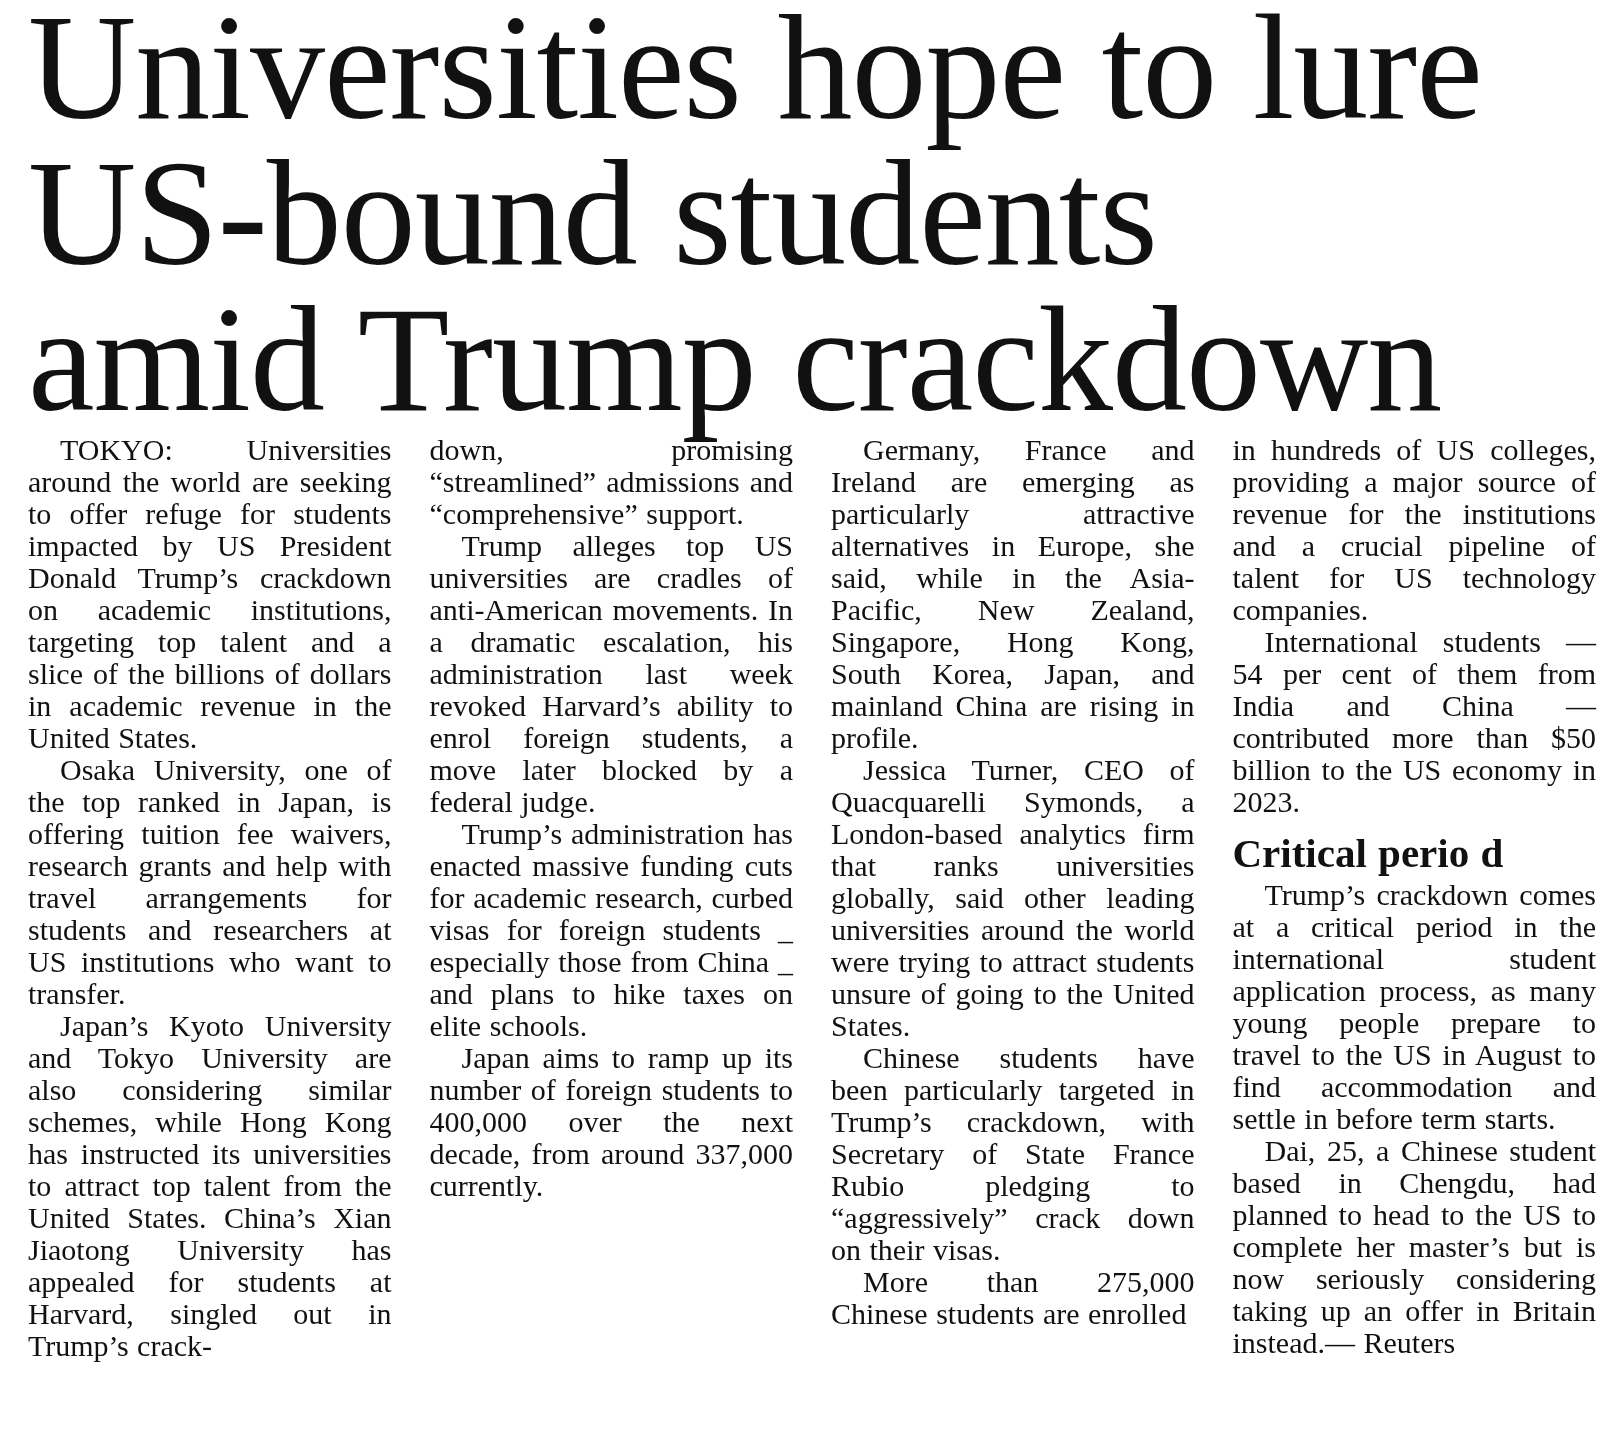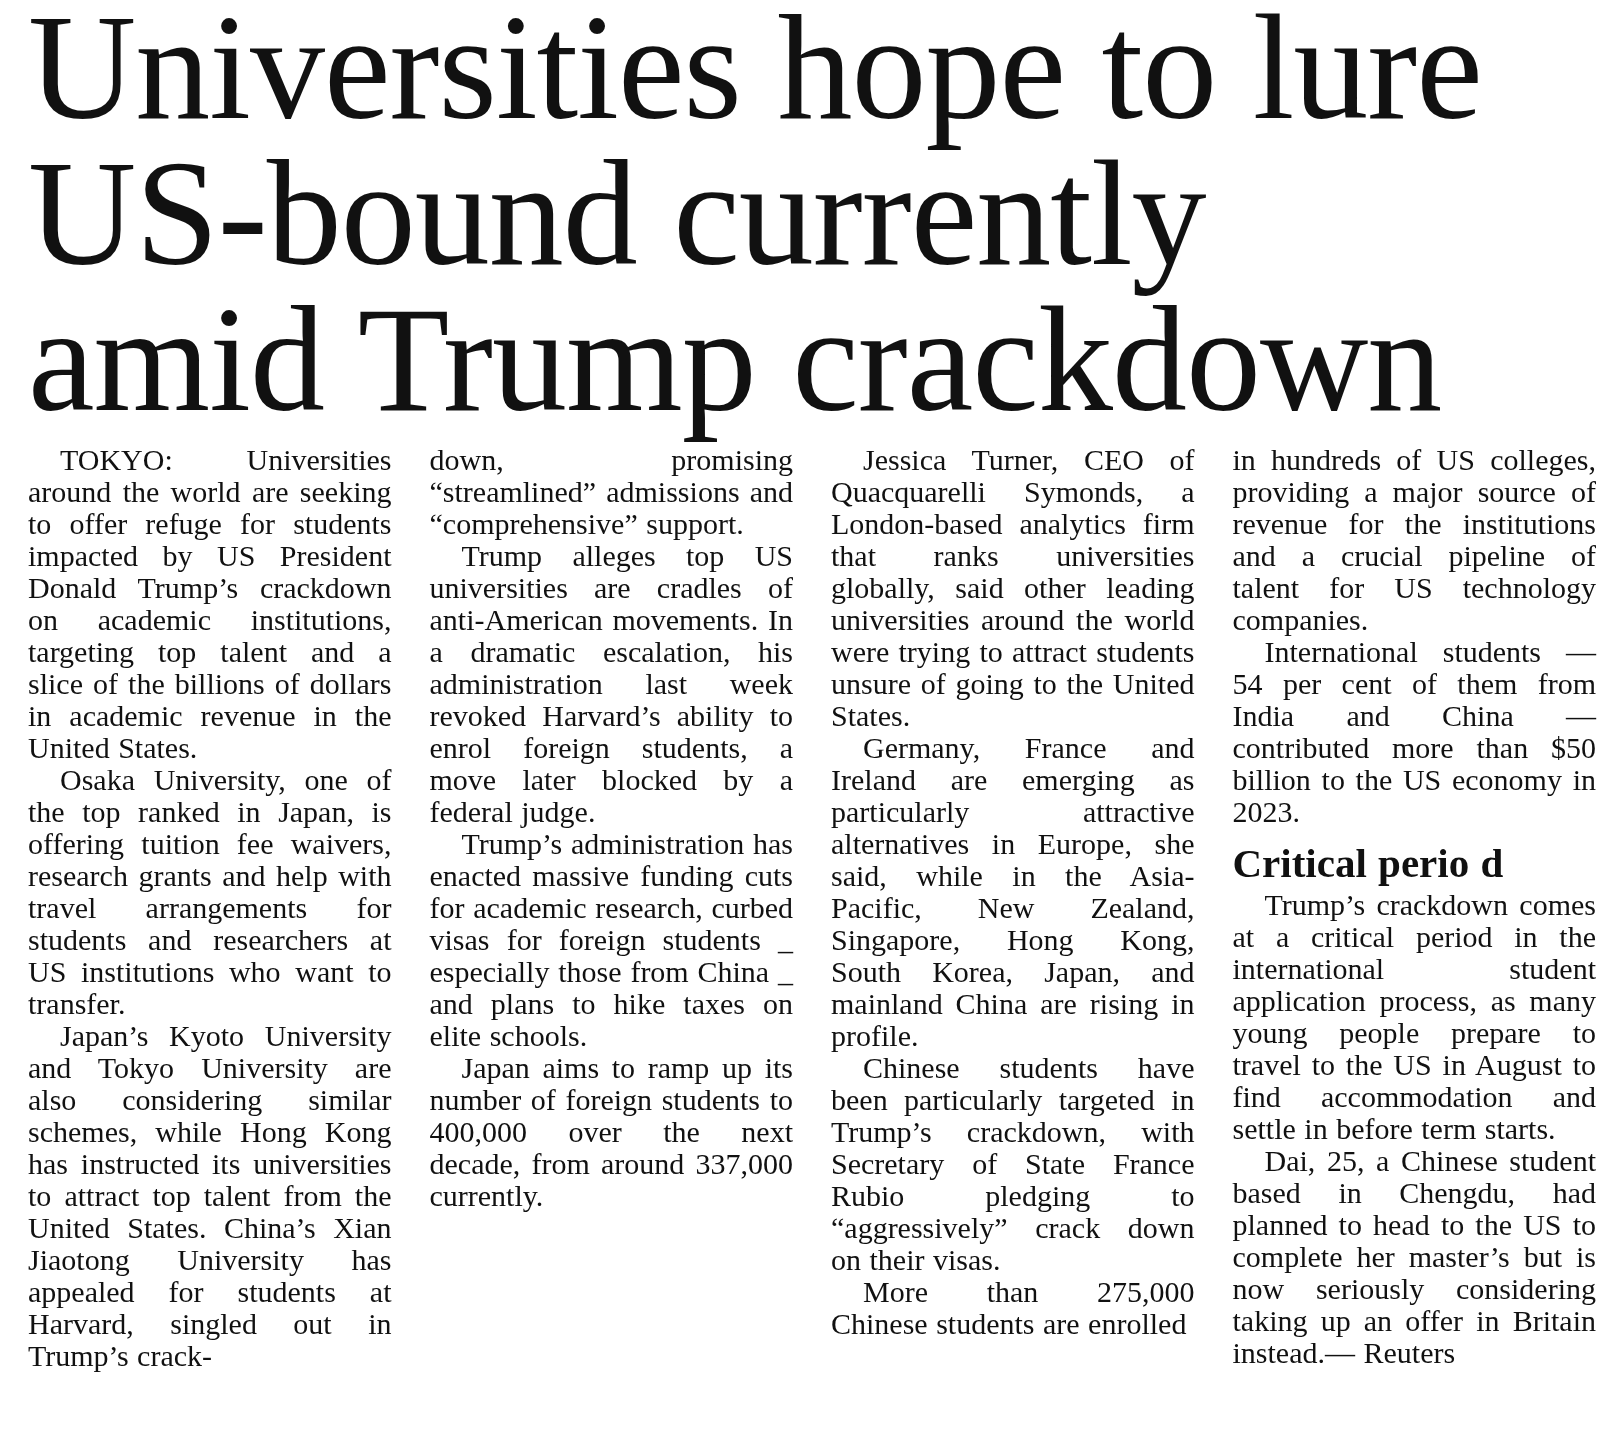--- a/index.html
+++ b/index.html
@@ -18,21 +18,21 @@
     letter-spacing: -1px;
     font-weight: normal;
     margin: 0;
     margin-top: -6px;
   }
   .hl-line { white-space: nowrap; }
 
   .body-cols {
     display: flex;
     gap: 38px;
-    margin-top: 12px;
+    margin-top: 2px;
   }
   .col {
     flex: 1 1 0;
     font-size: 30px;
     line-height: 32px;
     text-align: justify;
     word-spacing: 1px;
   }
   .col p { margin: 0; text-indent: 32px; }
   .col p.noindent { text-indent: 0; }
@@ -44,42 +44,42 @@
     margin: 18px 0 9px 0;
   }
 </style>
 </head>
 <body>
 
 <div class="page">
 
   <h1 class="headline">
     <span class="hl-line">Universities hope to lure</span><br>
-    <span class="hl-line">US-bound currently</span><br>
+    <span class="hl-line">US-bound students</span><br>
     <span class="hl-line">amid Trump crackdown</span>
   </h1>
 
   <div class="body-cols">
 
     <div class="col">
       <p>TOKYO: Universities around the world are seeking to offer refuge for students impacted by US President Donald Trump’s crackdown on academic institutions, targeting top talent and a slice of the billions of dollars in academic revenue in the United States.</p>
       <p>Osaka University, one of the top ranked in Japan, is offering tuition fee waivers, research grants and help with travel arrangements for students and researchers at US institutions who want to transfer.</p>
       <p>Japan’s Kyoto University and Tokyo University are also considering similar schemes, while Hong Kong has instructed its universities to attract top talent from the United States. China’s Xian Jiaotong University has appealed for students at Harvard, singled out in Trump’s crack-</p>
     </div>
 
     <div class="col">
       <p class="noindent">down, promising “streamlined” admissions and “comprehensive” support.</p>
       <p>Trump alleges top US universities are cradles of anti-American movements. In a dramatic escalation, his administration last week revoked Harvard’s ability to enrol foreign students, a move later blocked by a federal judge.</p>
       <p>Trump’s administration has enacted massive funding cuts for academic research, curbed visas for foreign students _ especially those from China _ and plans to hike taxes on elite schools.</p>
       <p>Japan aims to ramp up its number of foreign students to 400,000 over the next decade, from around 337,000 currently.</p>
     </div>
 
     <div class="col">
+      <p>Germany, France and Ireland are emerging as particularly attractive alternatives in Europe, she said, while in the Asia-Pacific, New Zealand, Singapore, Hong Kong, South Korea, Japan, and mainland China are rising in profile.</p>
       <p>Jessica Turner, CEO of Quacquarelli Symonds, a London-based analytics firm that ranks universities globally, said other leading universities around the world were trying to attract students unsure of going to the United States.</p>
-      <p>Germany, France and Ireland are emerging as particularly attractive alternatives in Europe, she said, while in the Asia-Pacific, New Zealand, Singapore, Hong Kong, South Korea, Japan, and mainland China are rising in profile.</p>
       <p>Chinese students have been particularly targeted in Trump’s crackdown, with Secretary of State France Rubio pledging to “aggressively” crack down on their visas.</p>
       <p>More than 275,000 Chinese students are enrolled</p>
     </div>
 
     <div class="col">
       <p class="noindent">in hundreds of US colleges, providing a major source of revenue for the institutions and a crucial pipeline of talent for US technology companies.</p>
       <p>International students — 54 per cent of them from India and China — contributed more than $50 billion to the US economy in 2023.</p>
       <h2>Critical perio d</h2>
       <p>Trump’s crackdown comes at a critical period in the international student application process, as many young people prepare to travel to the US in August to find accommodation and settle in before term starts.</p>
       <p>Dai, 25, a Chinese student based in Chengdu, had planned to head to the US to complete her master’s but is now seriously considering taking up an offer in Britain instead.— Reuters</p>

